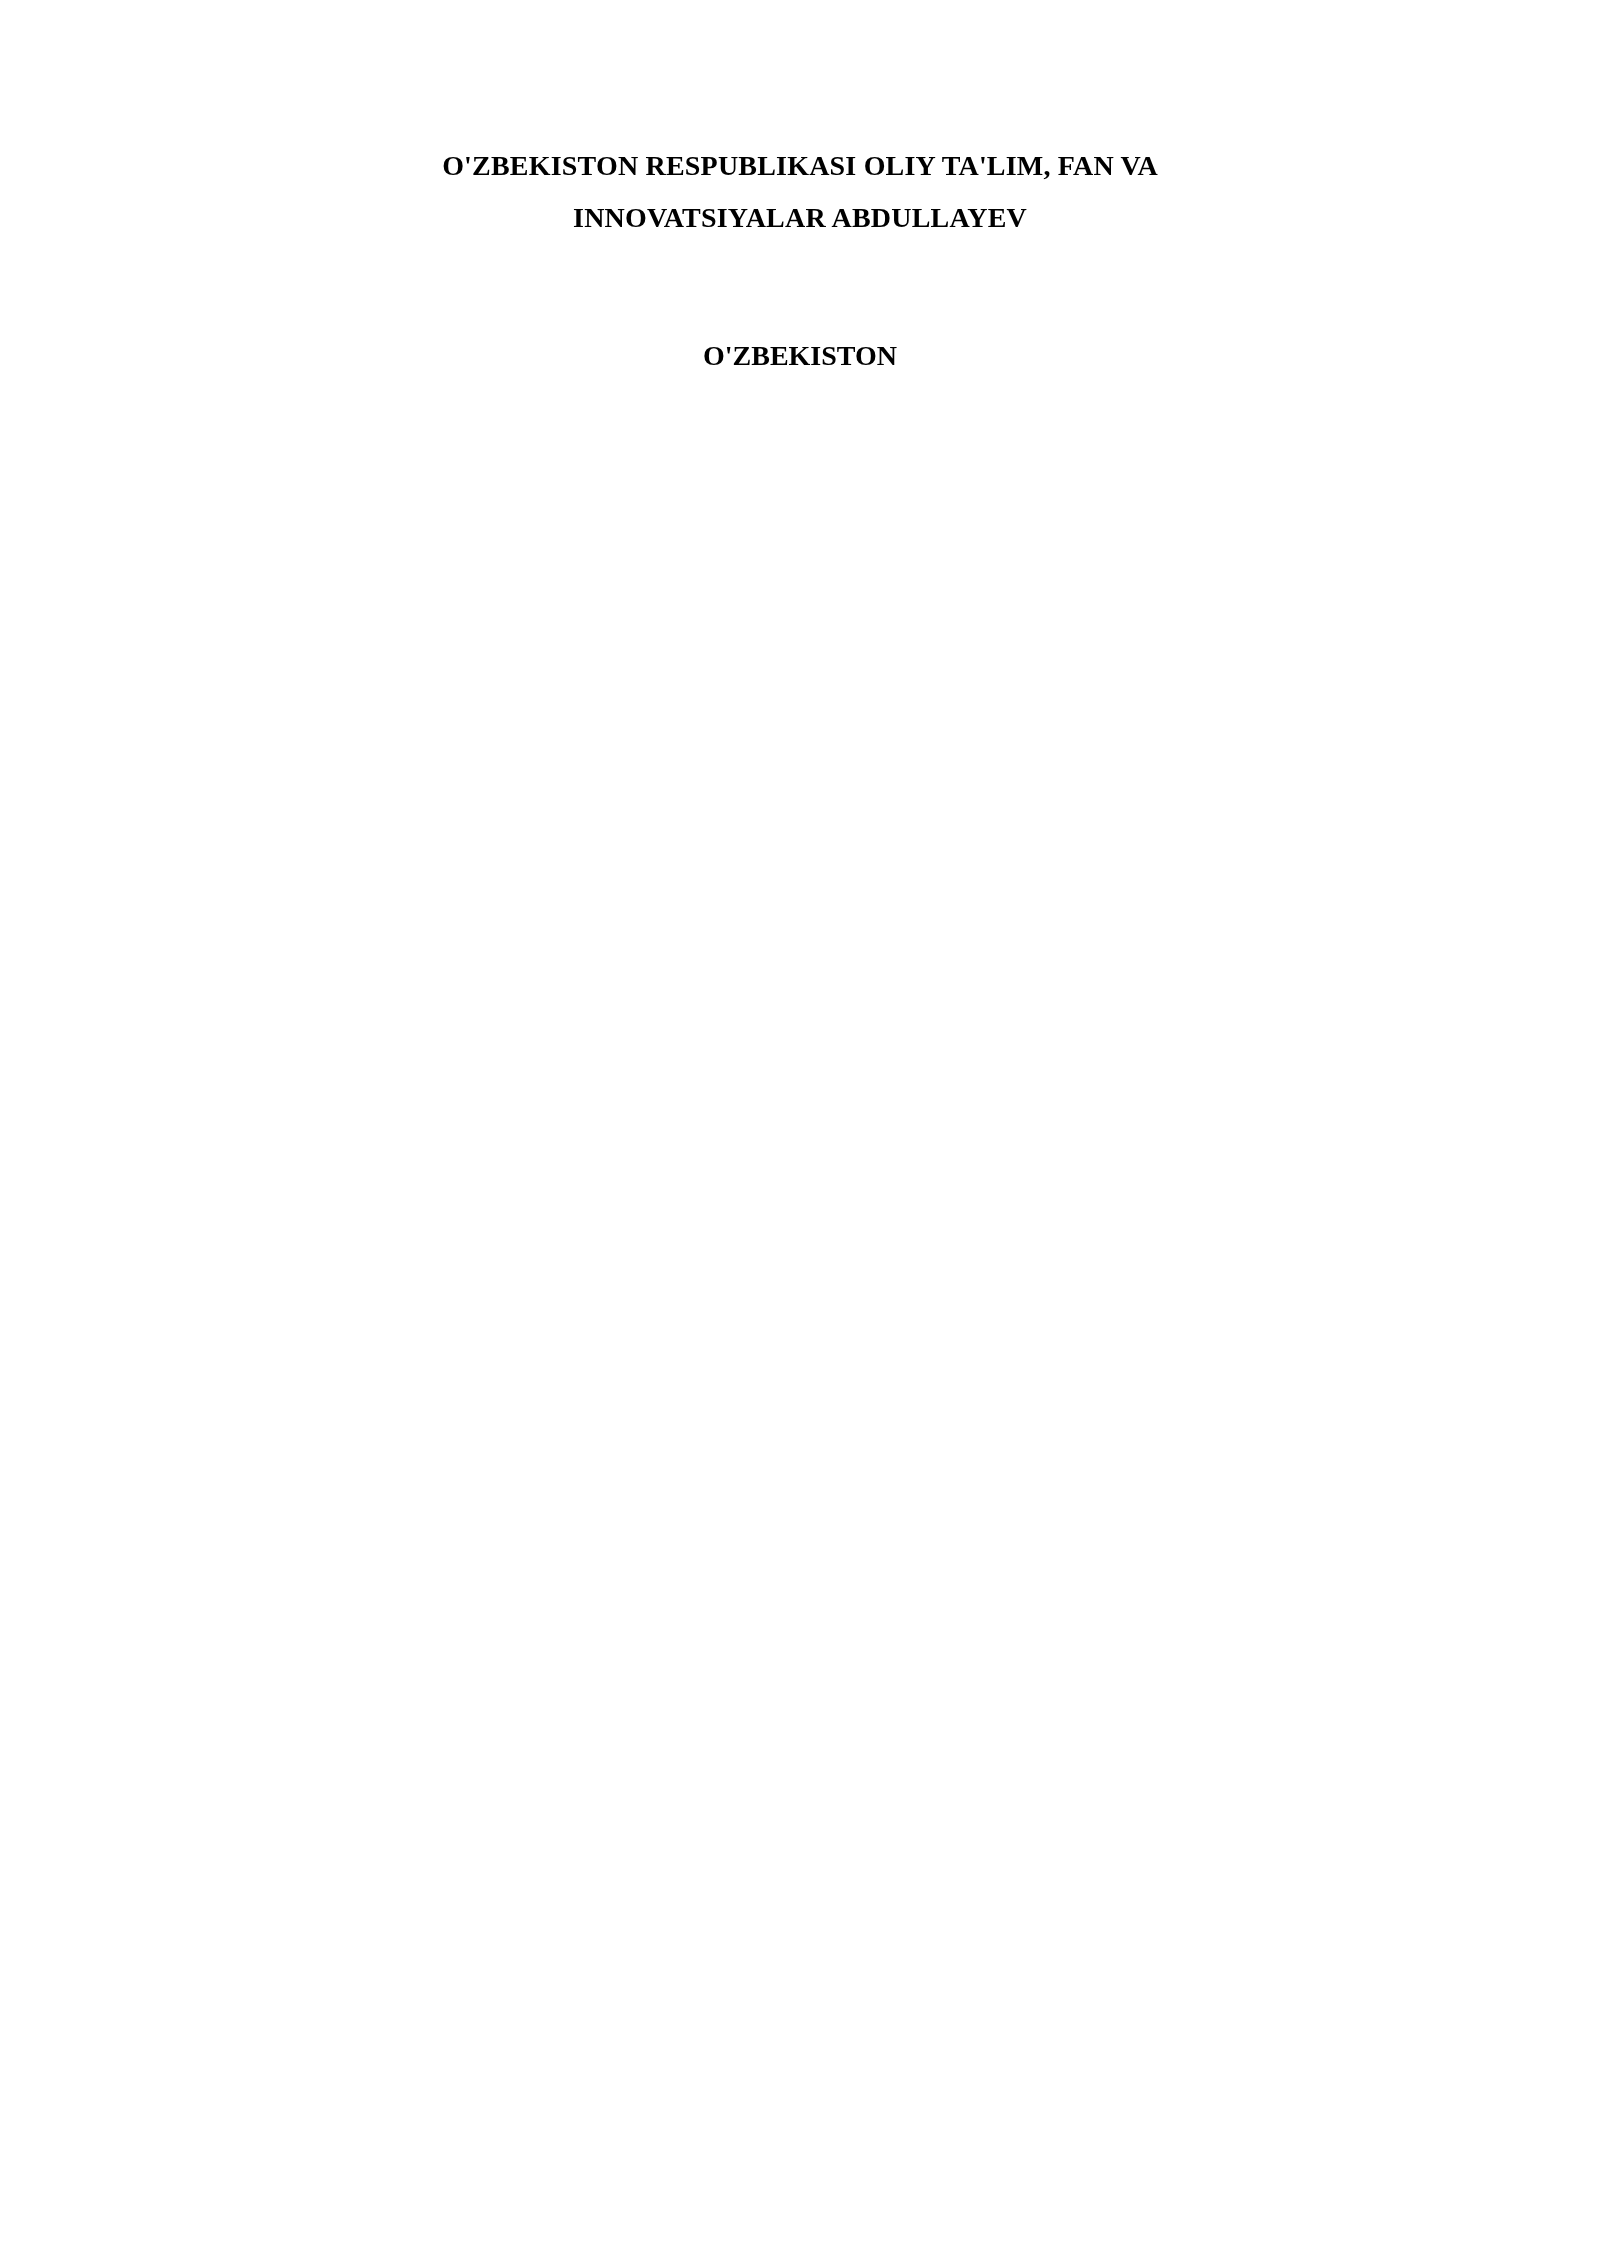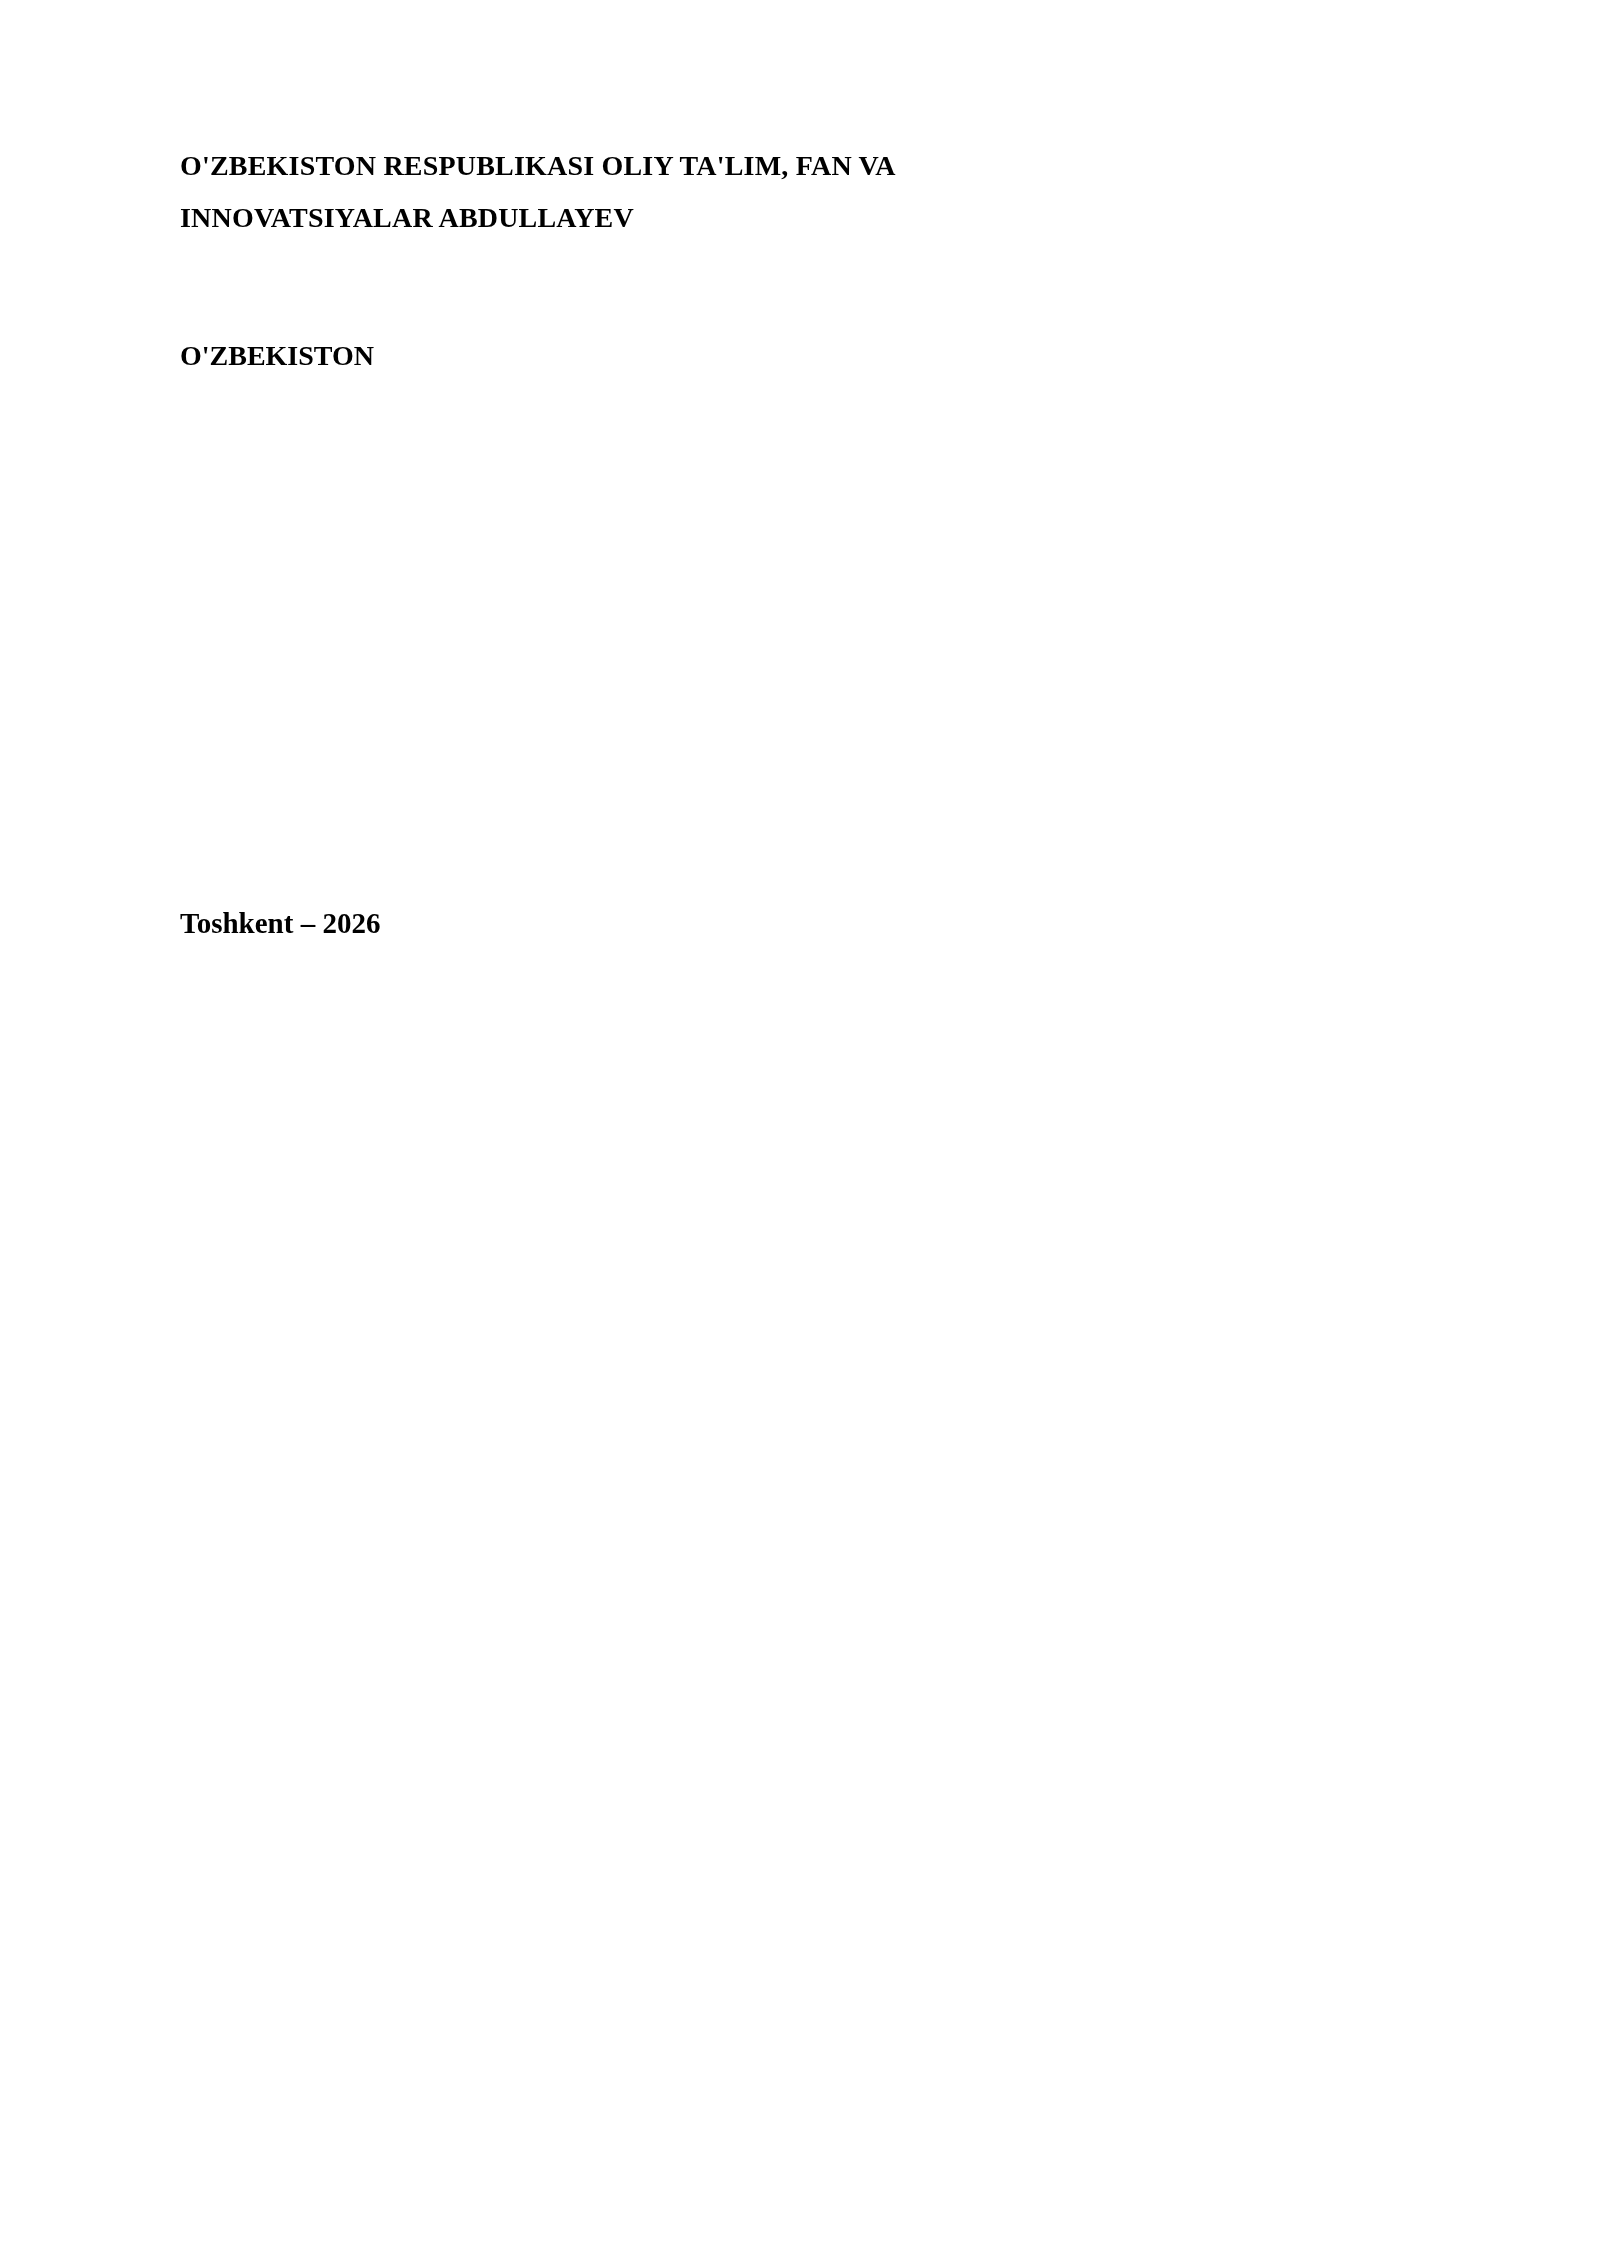--- a/index.html
+++ b/index.html
@@ -15,21 +15,21 @@
     overflow: hidden;
   }
   .page {
     position: relative;
     width: 1600px;
     height: 2262px;
     box-sizing: border-box;
     padding: 0 180px;
   }
   .line {
-    text-align: left;
+    text-align: center;
     line-height: 1.5;
   }
   .ministry {
     font-size: 28px;
     font-weight: bold;
     letter-spacing: 0.2px;
   }
   .ministry-1 { margin-top: 145px; }
   .ministry-2 { margin-top: 10px; }
   .country {
@@ -66,15 +66,14 @@
 
   <div class="line ministry ministry-1">O'ZBEKISTON RESPUBLIKASI OLIY TA'LIM, FAN VA</div>
 
   <div class="line ministry ministry-2">INNOVATSIYALAR ABDULLAYEV</div>
 
   <div class="line country">O'ZBEKISTON</div>
 
 
 
 
-  <div class="line city-year">Toshkent – 2026</div>
 
 </div>
 
 </body></html>

